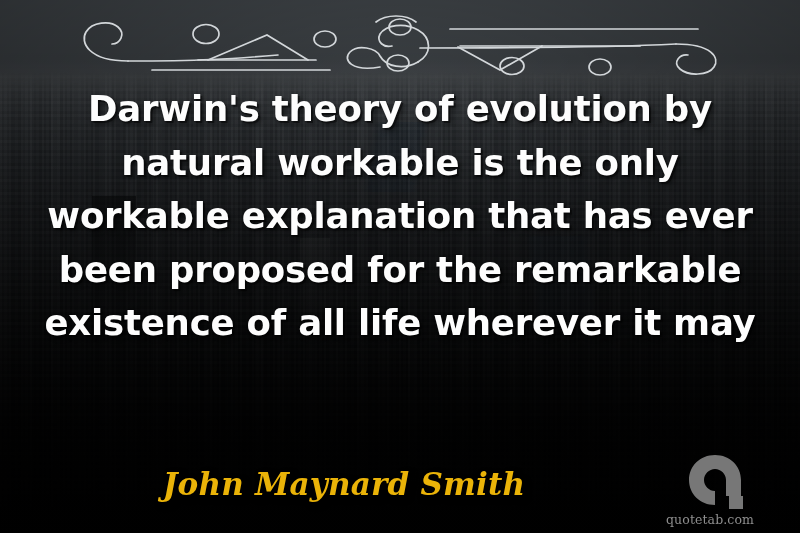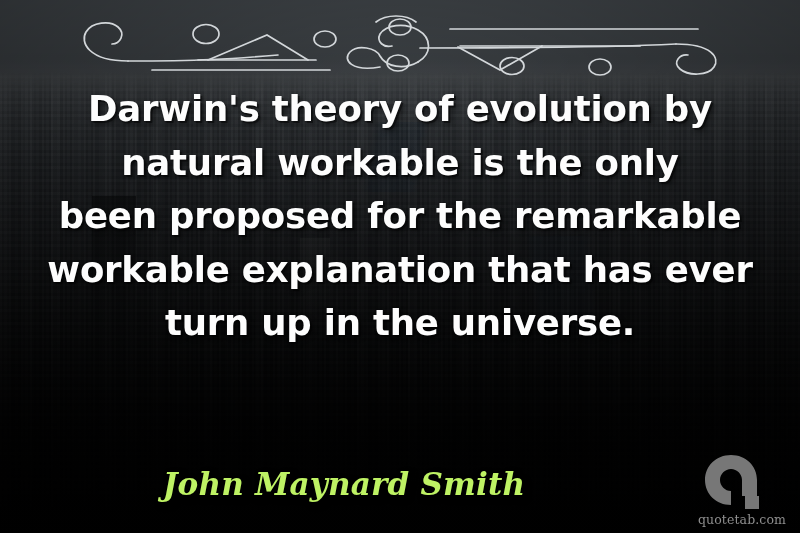--- a/index.html
+++ b/index.html
@@ -130,33 +130,33 @@
     position: absolute;
     top: 466px;
     left: 0;
     width: 688px;
     text-align: center;
     font-family: "DejaVu Serif", "Liberation Serif", serif;
     font-weight: bold;
     font-style: italic;
     font-size: 31px;
     letter-spacing: .2px;
-    color: #bef264;
+    color: #eab308;
     text-shadow:
       2px 2px 0 rgba(0,0,0,.55),
       3px 3px 6px rgba(0,0,0,.55);
   }
 
   
   #watermark {
     position: absolute;
-    right: 14px;
+    right: 30px;
     bottom: 6px;
     width: 104px;
-    text-align: right;
+    text-align: left;
   }
   #wm-mark { display: block; margin: 0 auto; }
   #wm-text {
     display: block;
     margin-top: 1px;
     font-family: "DejaVu Serif", "Liberation Serif", serif;
     font-size: 12.5px;
     letter-spacing: .1px;
     color: #8e8e8e;
   }
@@ -203,23 +203,23 @@
       <ellipse cx="432" cy="62" rx="12" ry="8.5"></ellipse>
       <ellipse cx="520" cy="63" rx="11" ry="8"></ellipse>
 
       <path d="M596 40 C632 40 640 54 634 63 C628 72 608 72 600 65 C592 58 600 50 608 51"></path>
     </g>
   </svg>
 
   <div id="quote">
     <div class="qline">Darwin's theory of evolution by</div>
     <div class="qline">natural workable is the only</div>
+    <div class="qline">workable explanation that has ever</div>
     <div class="qline">been proposed for the remarkable</div>
-    <div class="qline">workable explanation that has ever</div>
-    <div class="qline">turn up in the universe.</div>
+    <div class="qline">existence of all life wherever it may</div>
   </div>
 
   <div id="author">John Maynard Smith</div>
 
   <div id="watermark">
     <svg id="wm-mark" width="62" height="58" viewBox="0 0 62 58">
 
       <path d="M28 2 C13 2 2 13 2 27 C2 41 13 52 28 52 L28 38 C22 38 17 33 17 27 C17 21 22 16 28 16 C34 16 39 21 39 27 L39 34 L54 34 L54 27 C54 13 43 2 28 2 Z" fill="#777777"></path>
 
       <rect x="39" y="34" width="15" height="9" fill="#777777"></rect>

